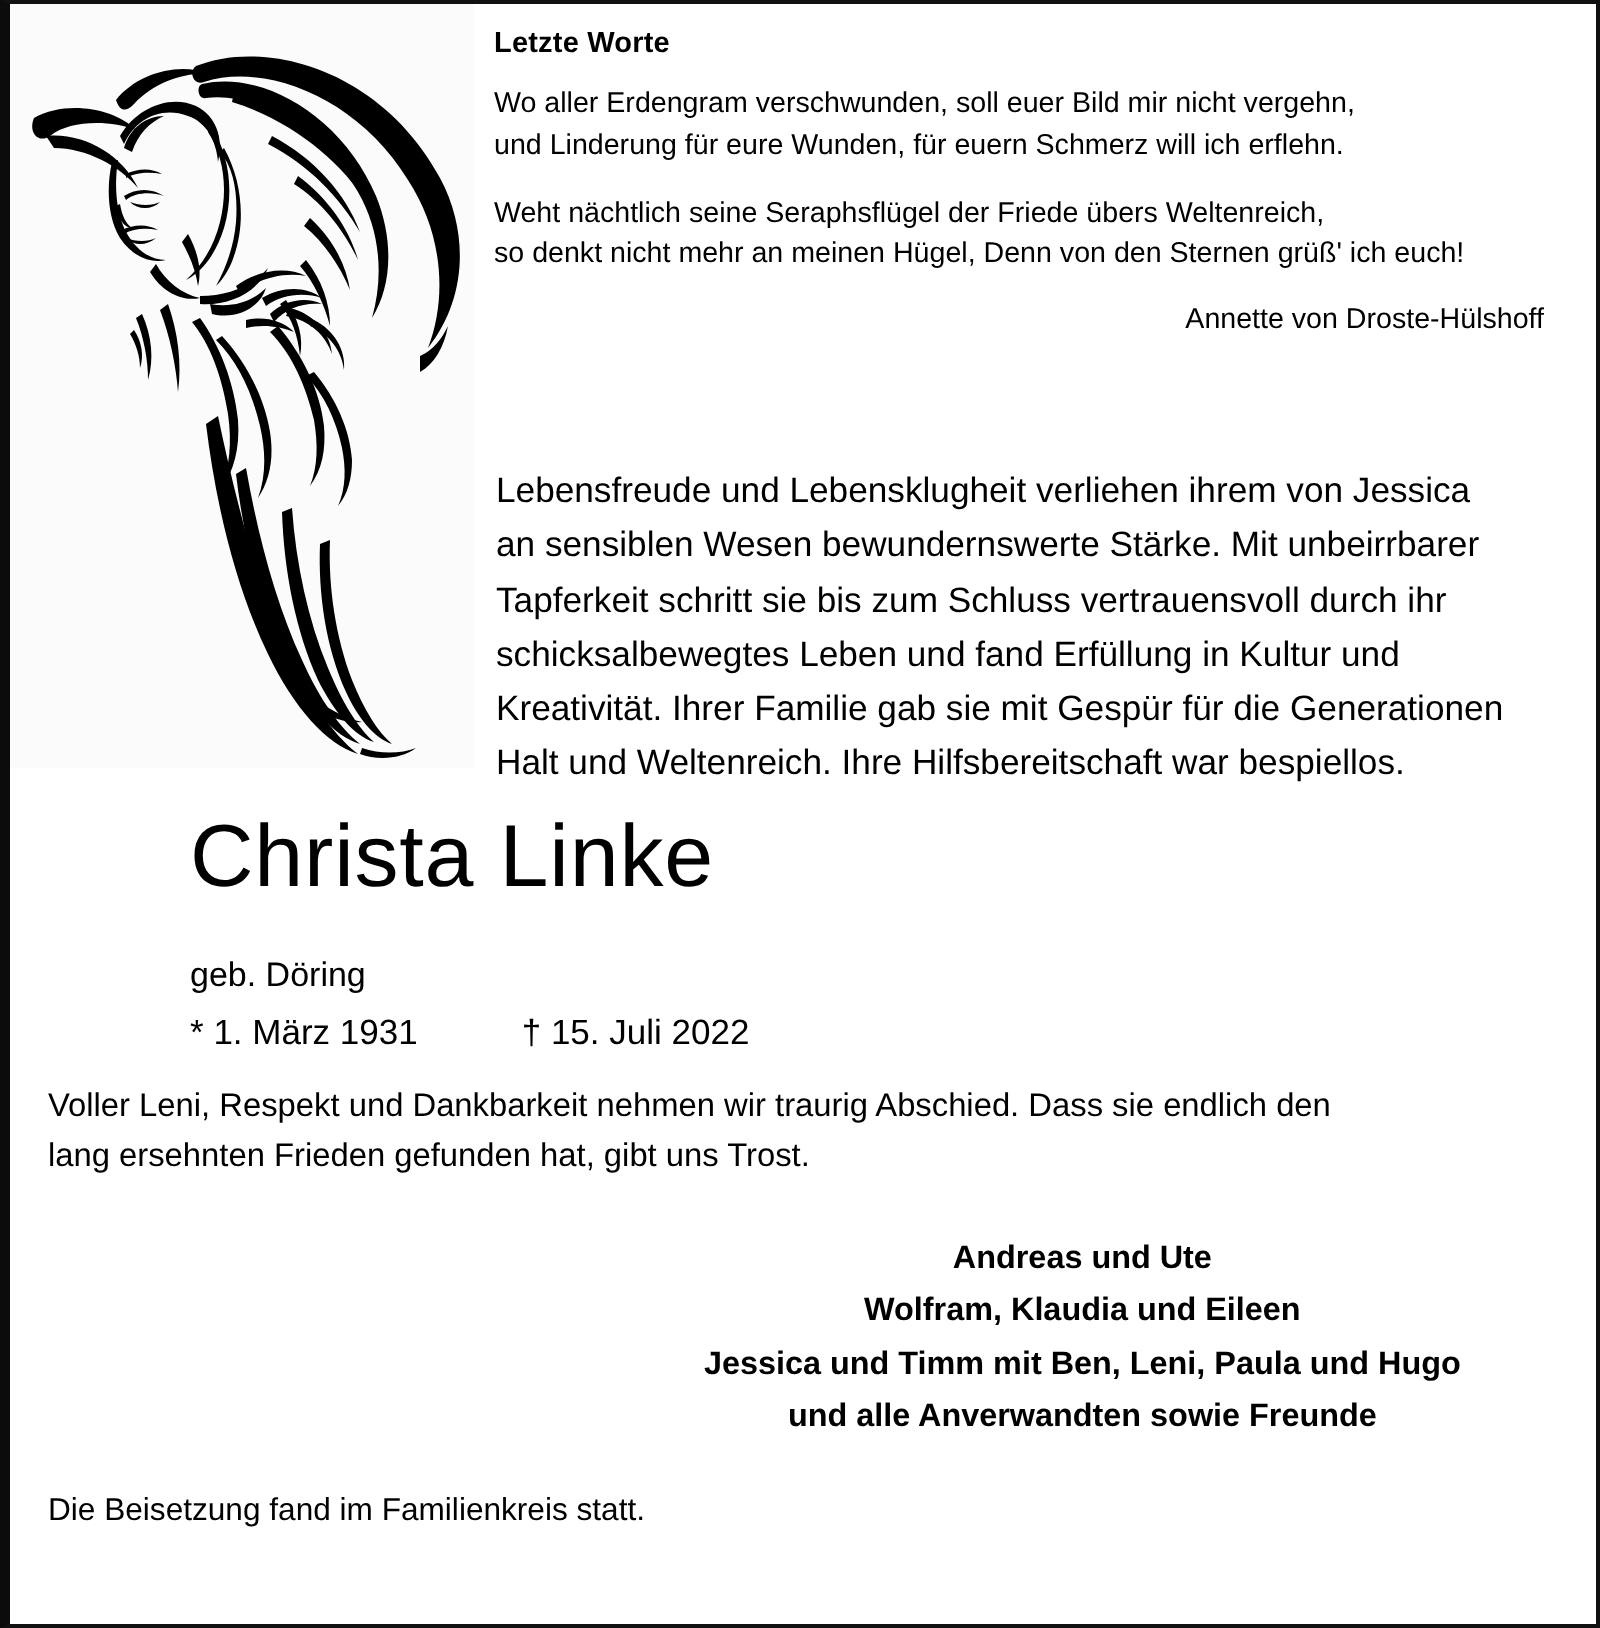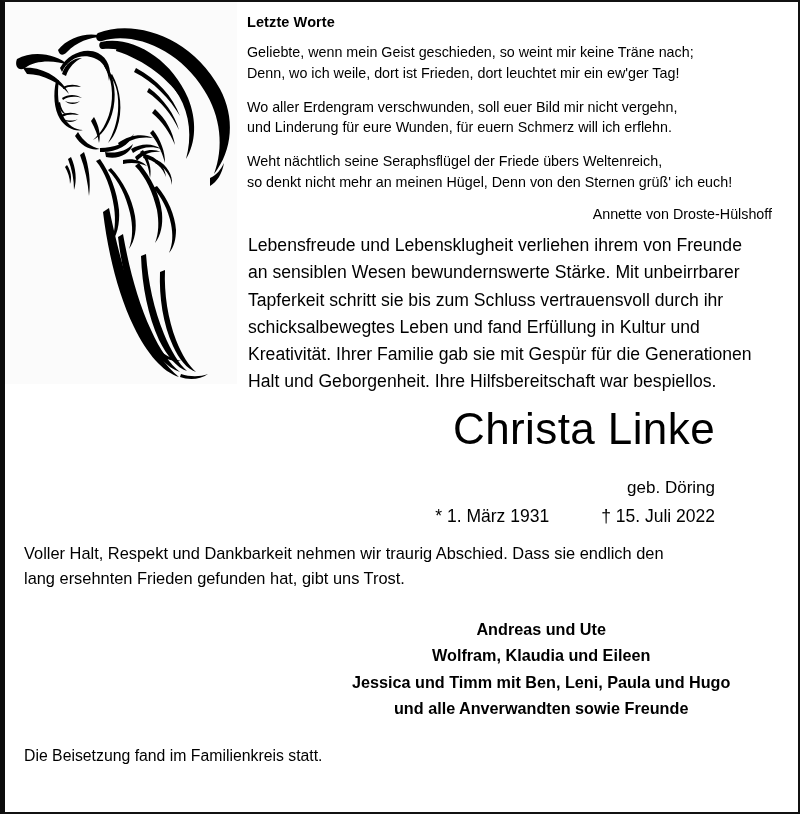--- a/index.html
+++ b/index.html
@@ -84,21 +84,21 @@
     line-height: 1.55;
   }
   .eulogy .ln { display: block; white-space: nowrap; }
 
   
   .name-block {
     position: absolute;
     left: 90px;
     top: 404px;
     width: 620px;
-    text-align: right;
+    text-align: left;
   }
   .deceased-name {
     font-size: 44px;
     line-height: 1.05;
     font-weight: normal;
     letter-spacing: 0.4px;
     margin: 0;
   }
   .maiden-name {
     font-size: 17px;
@@ -239,56 +239,52 @@
 
           <path d="M176 372 C185 375, 195 375, 203 372 C195 378, 183 378, 175 375 Z"></path>
           <path d="M150 345 C158 352, 167 357, 176 359 C166 360, 155 355, 147 348 Z"></path>
         </g>
       </svg>
     </div>
 
     <div class="poem-box">
       <div class="poem-title">Letzte Worte</div>
 
-      <div class="stanza">
-        <span class="ln">Geliebte, wenn mein Geist geschieden, so weint mir keine Träne nach;</span>
-        <span class="ln">Denn, wo ich weile, dort ist Frieden, dort leuchtet mir ein ew'ger Tag!</span>
-      </div>
 
       <div class="stanza">
         <span class="ln">Wo aller Erdengram verschwunden, soll euer Bild mir nicht vergehn,</span>
         <span class="ln">und Linderung für eure Wunden, für euern Schmerz will ich erflehn.</span>
       </div>
 
       <div class="stanza">
         <span class="ln">Weht nächtlich seine Seraphsflügel der Friede übers Weltenreich,</span>
         <span class="ln">so denkt nicht mehr an meinen Hügel, Denn von den Sternen grüß' ich euch!</span>
       </div>
 
       <div class="poem-author">Annette von Droste-Hülshoff</div>
     </div>
   </div>
 
   <div class="eulogy">
-    <span class="ln">Lebensfreude und Lebensklugheit verliehen ihrem von Freunde</span>
+    <span class="ln">Lebensfreude und Lebensklugheit verliehen ihrem von Jessica</span>
     <span class="ln">an sensiblen Wesen bewundernswerte Stärke. Mit unbeirrbarer</span>
     <span class="ln">Tapferkeit schritt sie bis zum Schluss vertrauensvoll durch ihr</span>
     <span class="ln">schicksalbewegtes Leben und fand Erfüllung in Kultur und</span>
     <span class="ln">Kreativität. Ihrer Familie gab sie mit Gespür für die Generationen</span>
-    <span class="ln">Halt und Geborgenheit. Ihre Hilfsbereitschaft war bespiellos.</span>
+    <span class="ln">Halt und Weltenreich. Ihre Hilfsbereitschaft war bespiellos.</span>
   </div>
 
   <div class="name-block">
     <div class="deceased-name">Christa Linke</div>
     <div class="maiden-name">geb. Döring</div>
     <div class="life-dates"><span>*</span>&nbsp;<span>1. März 1931</span><span class="gap"></span><span>†</span>&nbsp;<span>15. Juli 2022</span></div>
   </div>
 
   <div class="farewell">
-    <span class="ln">Voller Halt, Respekt und Dankbarkeit nehmen wir traurig Abschied. Dass sie endlich den</span>
+    <span class="ln">Voller Leni, Respekt und Dankbarkeit nehmen wir traurig Abschied. Dass sie endlich den</span>
     <span class="ln">lang ersehnten Frieden gefunden hat, gibt uns Trost.</span>
   </div>
 
   <div class="mourners">
     <span class="ln">Andreas und Ute</span>
     <span class="ln">Wolfram, Klaudia und Eileen</span>
     <span class="ln">Jessica und Timm mit Ben, Leni, Paula und Hugo</span>
     <span class="ln">und alle Anverwandten sowie Freunde</span>
   </div>
 

